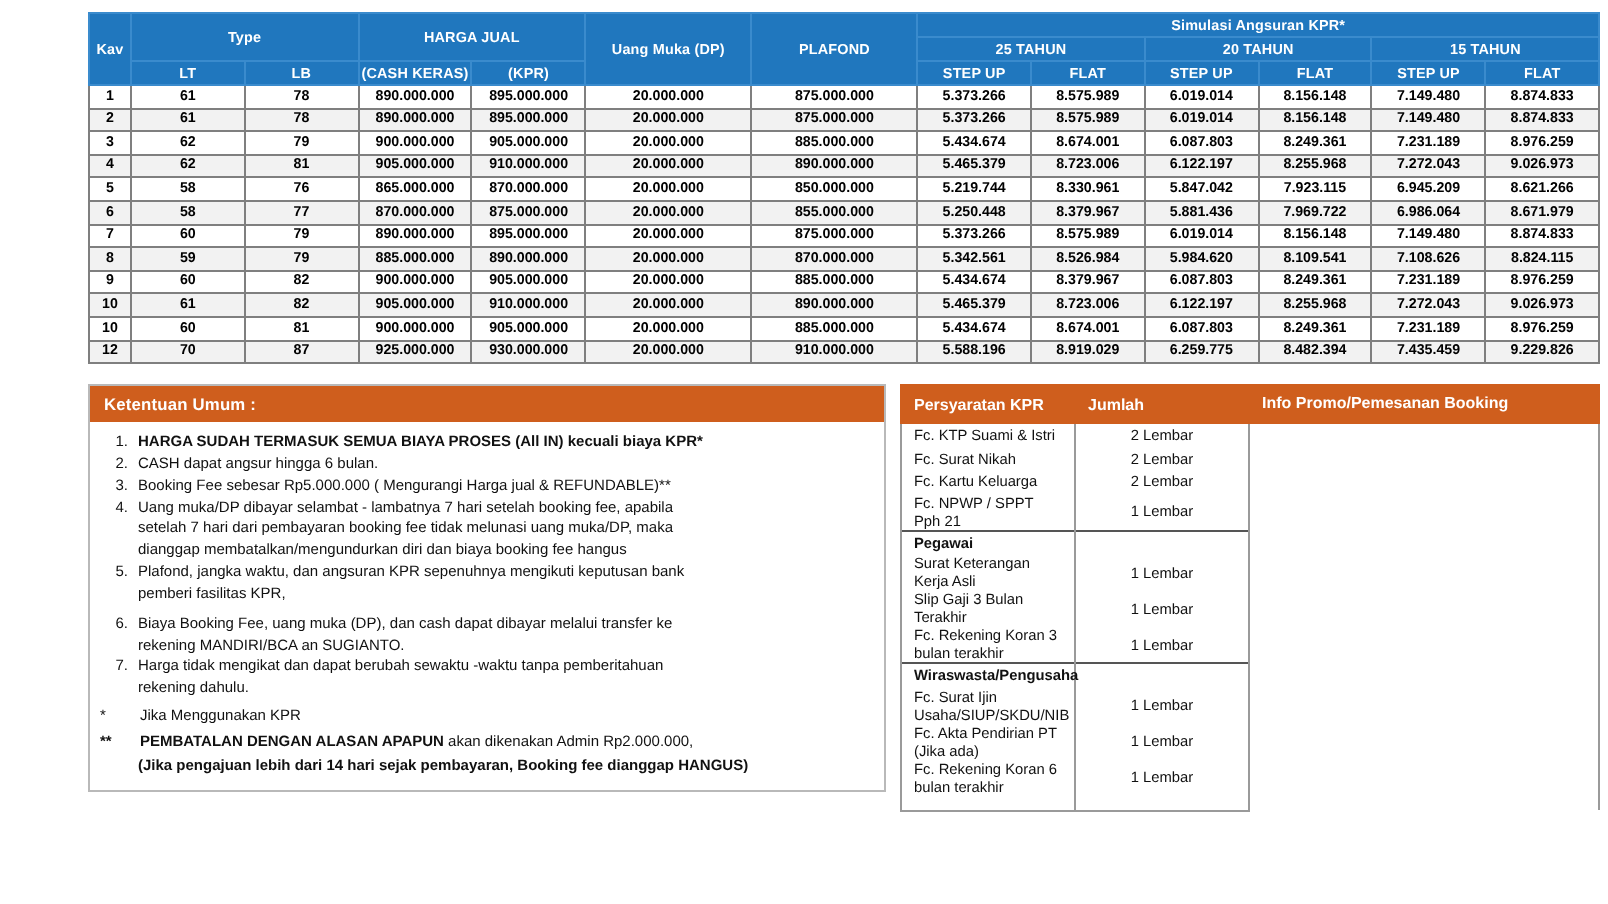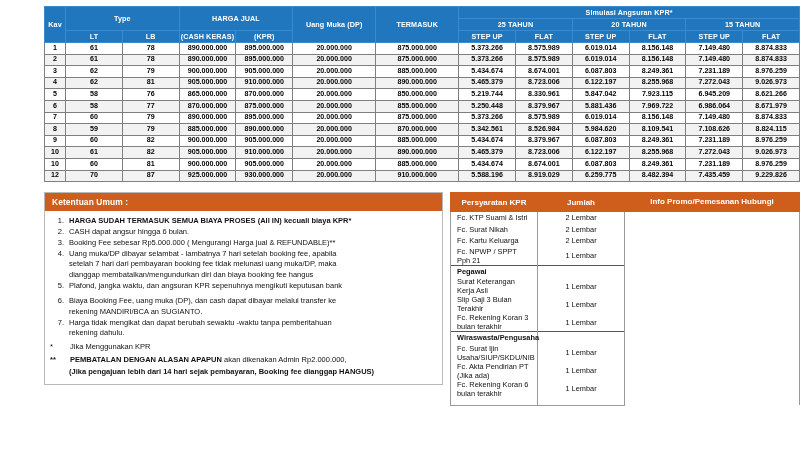--- a/index.html
+++ b/index.html
@@ -57,21 +57,21 @@
   .b{font-weight:bold;}
   .t-gap{height:4px;}
   .t-note{display:flex;font-size:7.5px;line-height:1.4;margin-top:3px;}
   .t-note .t-num{width:15px;flex:0 0 15px;text-align:left;padding-left:1px;}
   .t-ind{padding-left:20px;font-size:7.5px;line-height:1.4;font-weight:bold;margin-top:1px;}
 
   .req{flex:1;margin-left:7px;display:flex;flex-direction:column;}
   table.reqt{border-collapse:collapse;width:100%;table-layout:fixed;}
   table.reqt th{
     background:#cf5e1d;color:#fff;font-weight:bold;font-size:8px;
-    padding:4px 6px;text-align:center;border:1px solid #cf5e1d;
+    padding:4px 6px;text-align:left;border:1px solid #cf5e1d;
     vertical-align:middle;
   }
   th.jml{text-align:center;width:74px;}
   th.info{text-align:center;width:162px;line-height:1.25;}
   table.reqt td{
     border-left:1px solid #9a9a9a;border-right:1px solid #9a9a9a;
     font-size:7.4px;padding:0 6px;height:11.5px;vertical-align:middle;
     background:#fff;
   }
   td.jmlc{text-align:center;}
@@ -87,21 +87,21 @@
 <div class="page">
 
   <div class="price-wrap">
     <table class="price">
       <thead>
         <tr>
           <th class="c-kav" rowspan="3">Kav</th>
           <th colspan="2" rowspan="2">Type</th>
           <th colspan="2" rowspan="2">HARGA JUAL</th>
           <th class="c-dp" rowspan="3">Uang Muka (DP)</th>
-          <th class="c-plaf" rowspan="3">TERMASUK</th>
+          <th class="c-plaf" rowspan="3">PLAFOND</th>
           <th colspan="6">Simulasi Angsuran KPR*</th>
         </tr>
         <tr>
           <th colspan="2">25 TAHUN</th>
           <th colspan="2">20 TAHUN</th>
           <th colspan="2">15 TAHUN</th>
         </tr>
         <tr>
           <th class="c-lt">LT</th>
           <th class="c-lb">LB</th>
@@ -326,20 +326,24 @@
             <div class="t-txt">setelah 7 hari dari pembayaran booking fee tidak melunasi uang muka/DP, maka</div>
           </div>
           <div class="t-row">
             <div class="t-num"></div>
             <div class="t-txt">dianggap membatalkan/mengundurkan diri dan biaya booking fee hangus</div>
           </div>
           <div class="t-row">
             <div class="t-num">5.</div>
             <div class="t-txt">Plafond, jangka waktu, dan angsuran KPR sepenuhnya mengikuti keputusan bank</div>
           </div>
+          <div class="t-row">
+            <div class="t-num"></div>
+            <div class="t-txt">pemberi fasilitas KPR,</div>
+          </div>
           <div class="t-gap"></div>
           <div class="t-row">
             <div class="t-num">6.</div>
             <div class="t-txt">Biaya Booking Fee, uang muka (DP), dan cash dapat dibayar melalui transfer ke</div>
           </div>
           <div class="t-row">
             <div class="t-num"></div>
             <div class="t-txt">rekening MANDIRI/BCA an SUGIANTO.</div>
           </div>
           <div class="t-row">
@@ -361,21 +365,21 @@
           <div class="t-ind">(Jika pengajuan lebih dari 14 hari sejak pembayaran, Booking fee dianggap HANGUS)</div>
         </div>
     </div>
 
     <div class="req">
       <table class="reqt">
         <thead>
           <tr>
             <th rowspan="1">Persyaratan KPR</th>
             <th class="jml">Jumlah</th>
-            <th class="info">Info Promo/Pemesanan Hubungi</th>
+            <th class="info">Info Promo/Pemesanan Booking</th>
           </tr>
         </thead>
         <tbody id="req-body">
             <tr>
               <td>Fc. KTP Suami &amp; Istri</td>
               <td class="jmlc">2 Lembar</td>
               <td class="infoc" rowspan="13"></td>
             </tr>
             <tr>
               <td>Fc. Surat Nikah</td>

